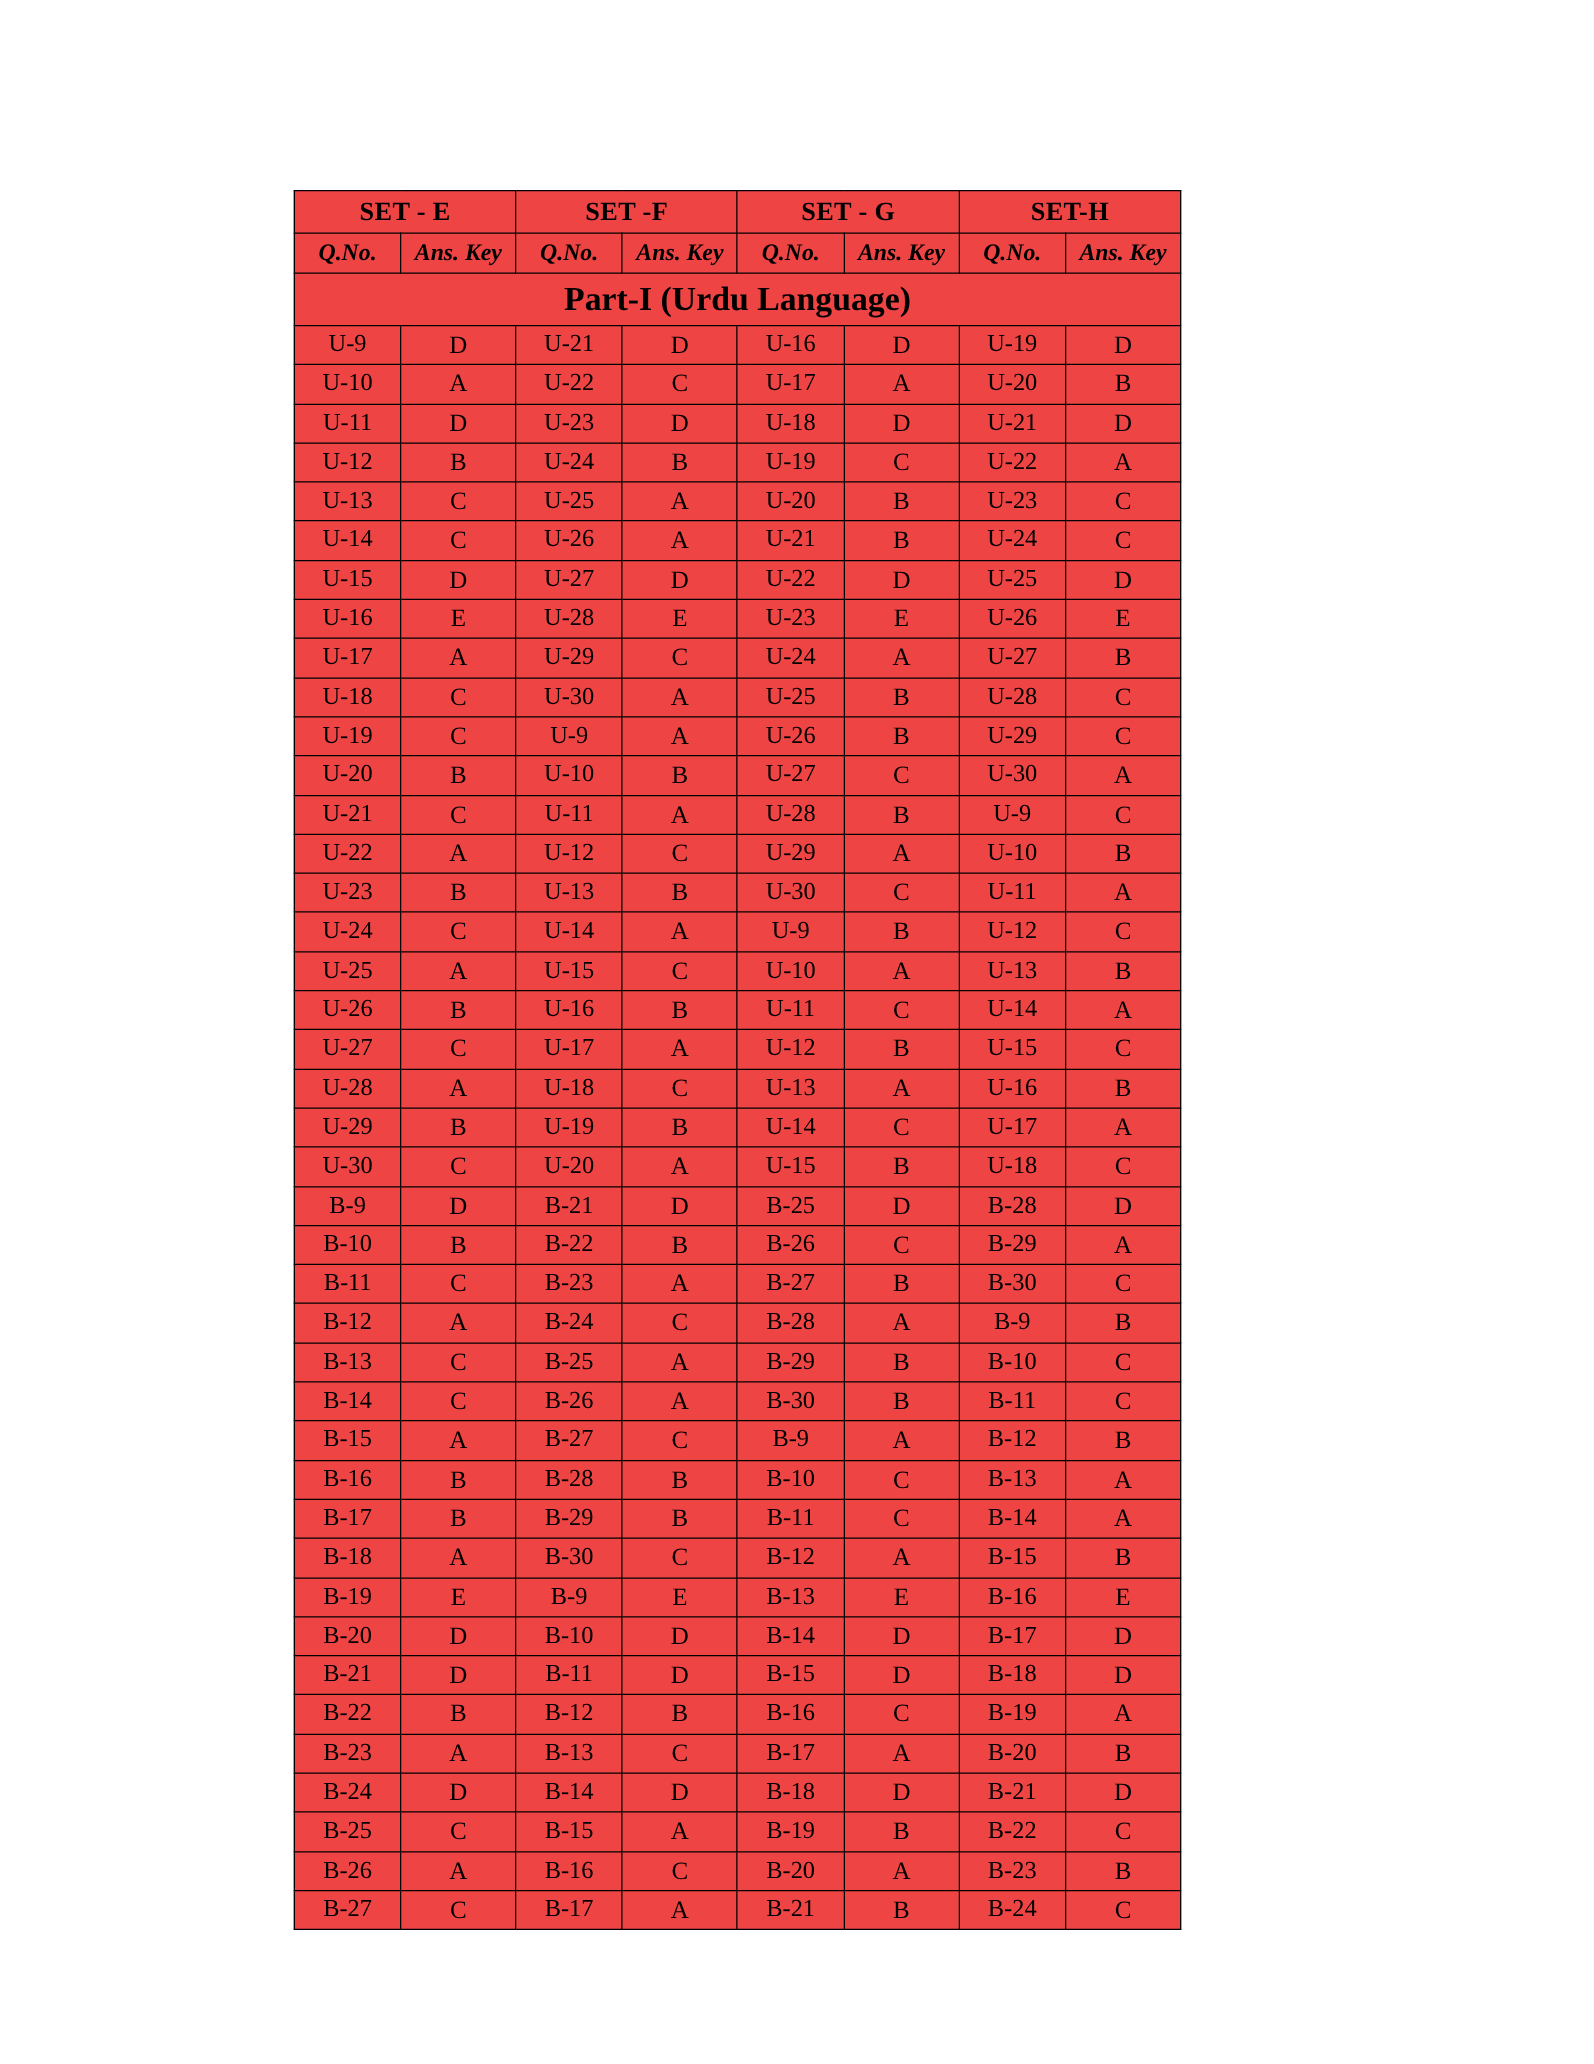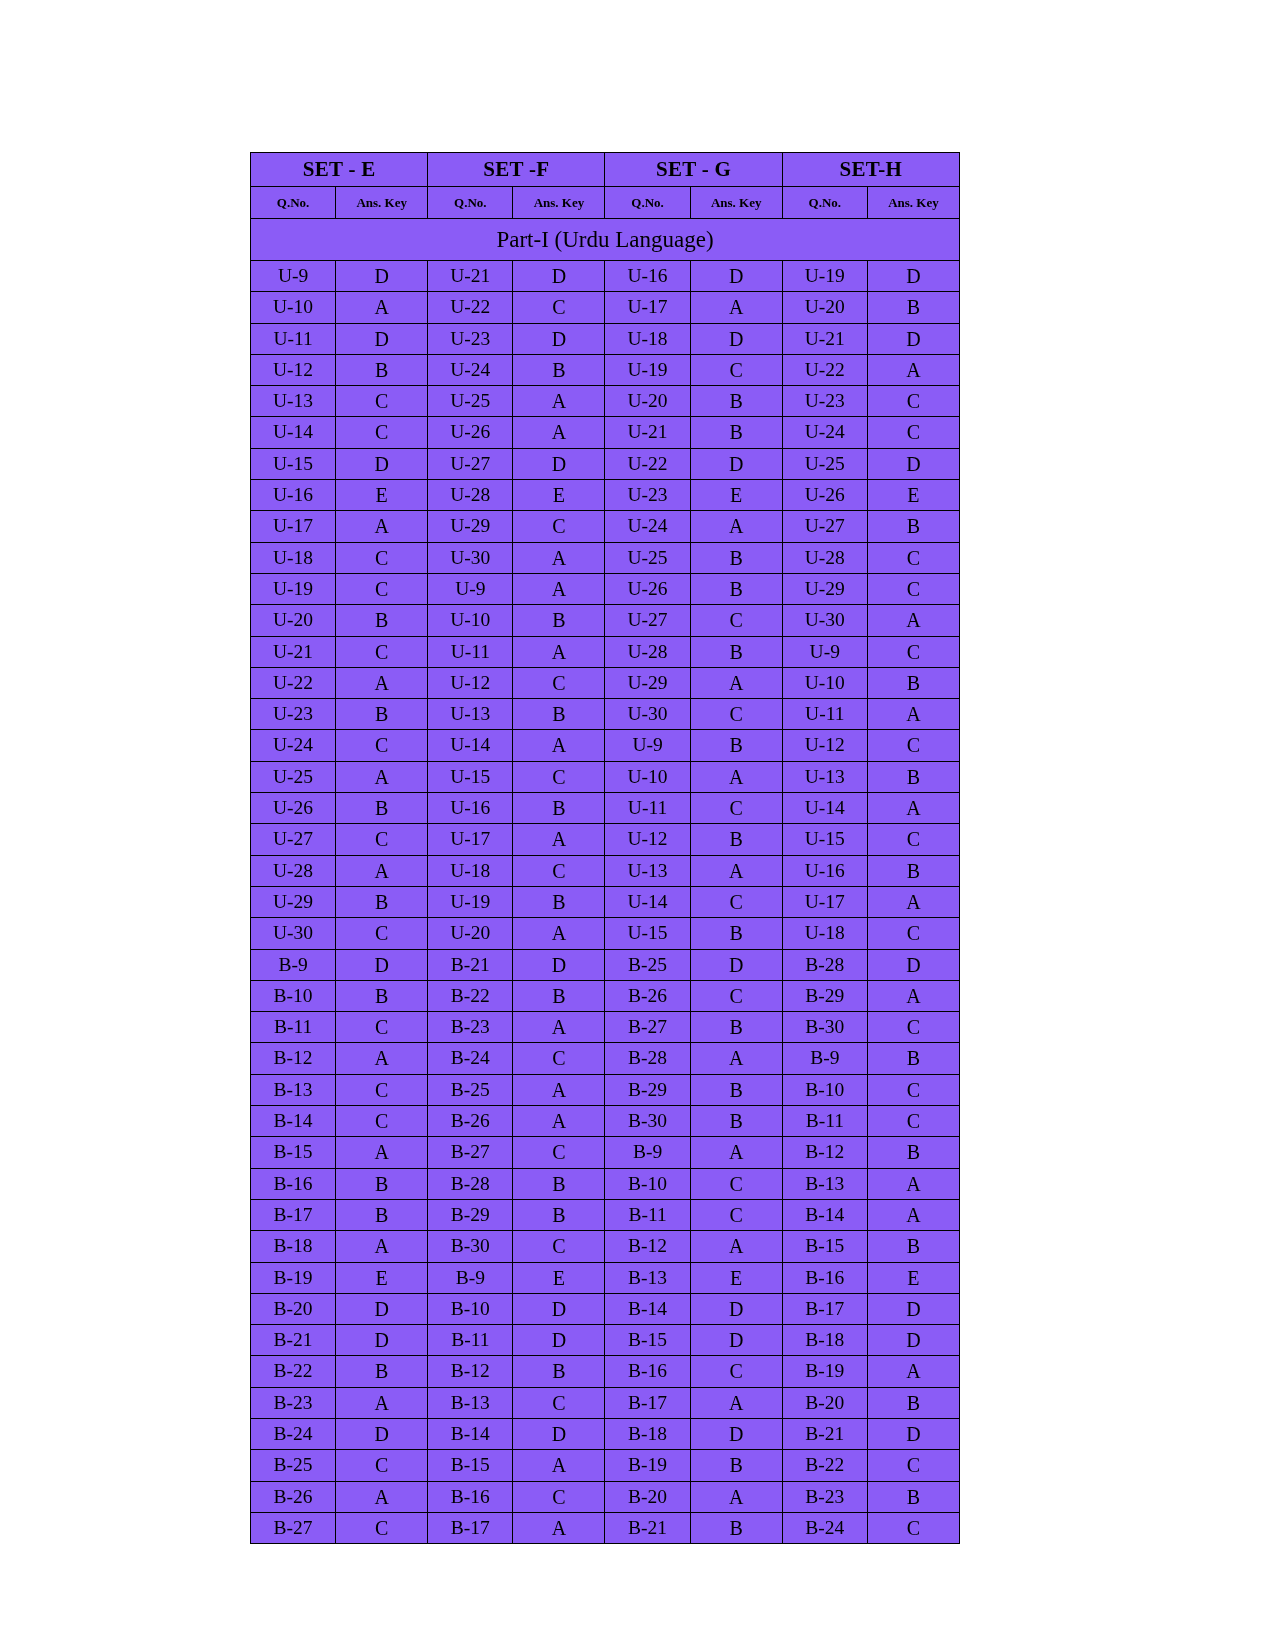--- a/index.html
+++ b/index.html
@@ -19,26 +19,26 @@
   .page {
     position: absolute;
     left: 0;
     top: 0;
     width: 1275px;
     height: 1651px;
   }
 
   .key-table {
     position: absolute;
-    left: 250px;
+    left: 235px;
     top: 152px;
     width: 710px;
     border-collapse: collapse;
     table-layout: fixed;
-    background: #8b5cf6;
+    background: #ef4444;
   }
 
   .key-table td, .key-table th {
     border: 1px solid #000000;
     padding: 0;
     text-align: center;
     vertical-align: middle;
     font-weight: normal;
   }
 
@@ -48,29 +48,30 @@
 
   .set-header td {
     font-size: 21px;
     font-weight: bold;
     height: 33px;
     line-height: 33px;
     letter-spacing: 0.3px;
   }
 
   .sub-header td {
-    font-size: 13px;
+    font-size: 19px;
     font-weight: bold;
     height: 31px;
     line-height: 31px;
+    font-style: italic;
   }
 
   .part-title td {
-    font-size: 23px;
-    font-weight: normal;
+    font-size: 27px;
+    font-weight: bold;
     height: 41px;
     line-height: 41px;
   }
 
   .data-row td {
     font-size: 20px;
     height: 30.3px;
     line-height: 30.3px;
   }
 

